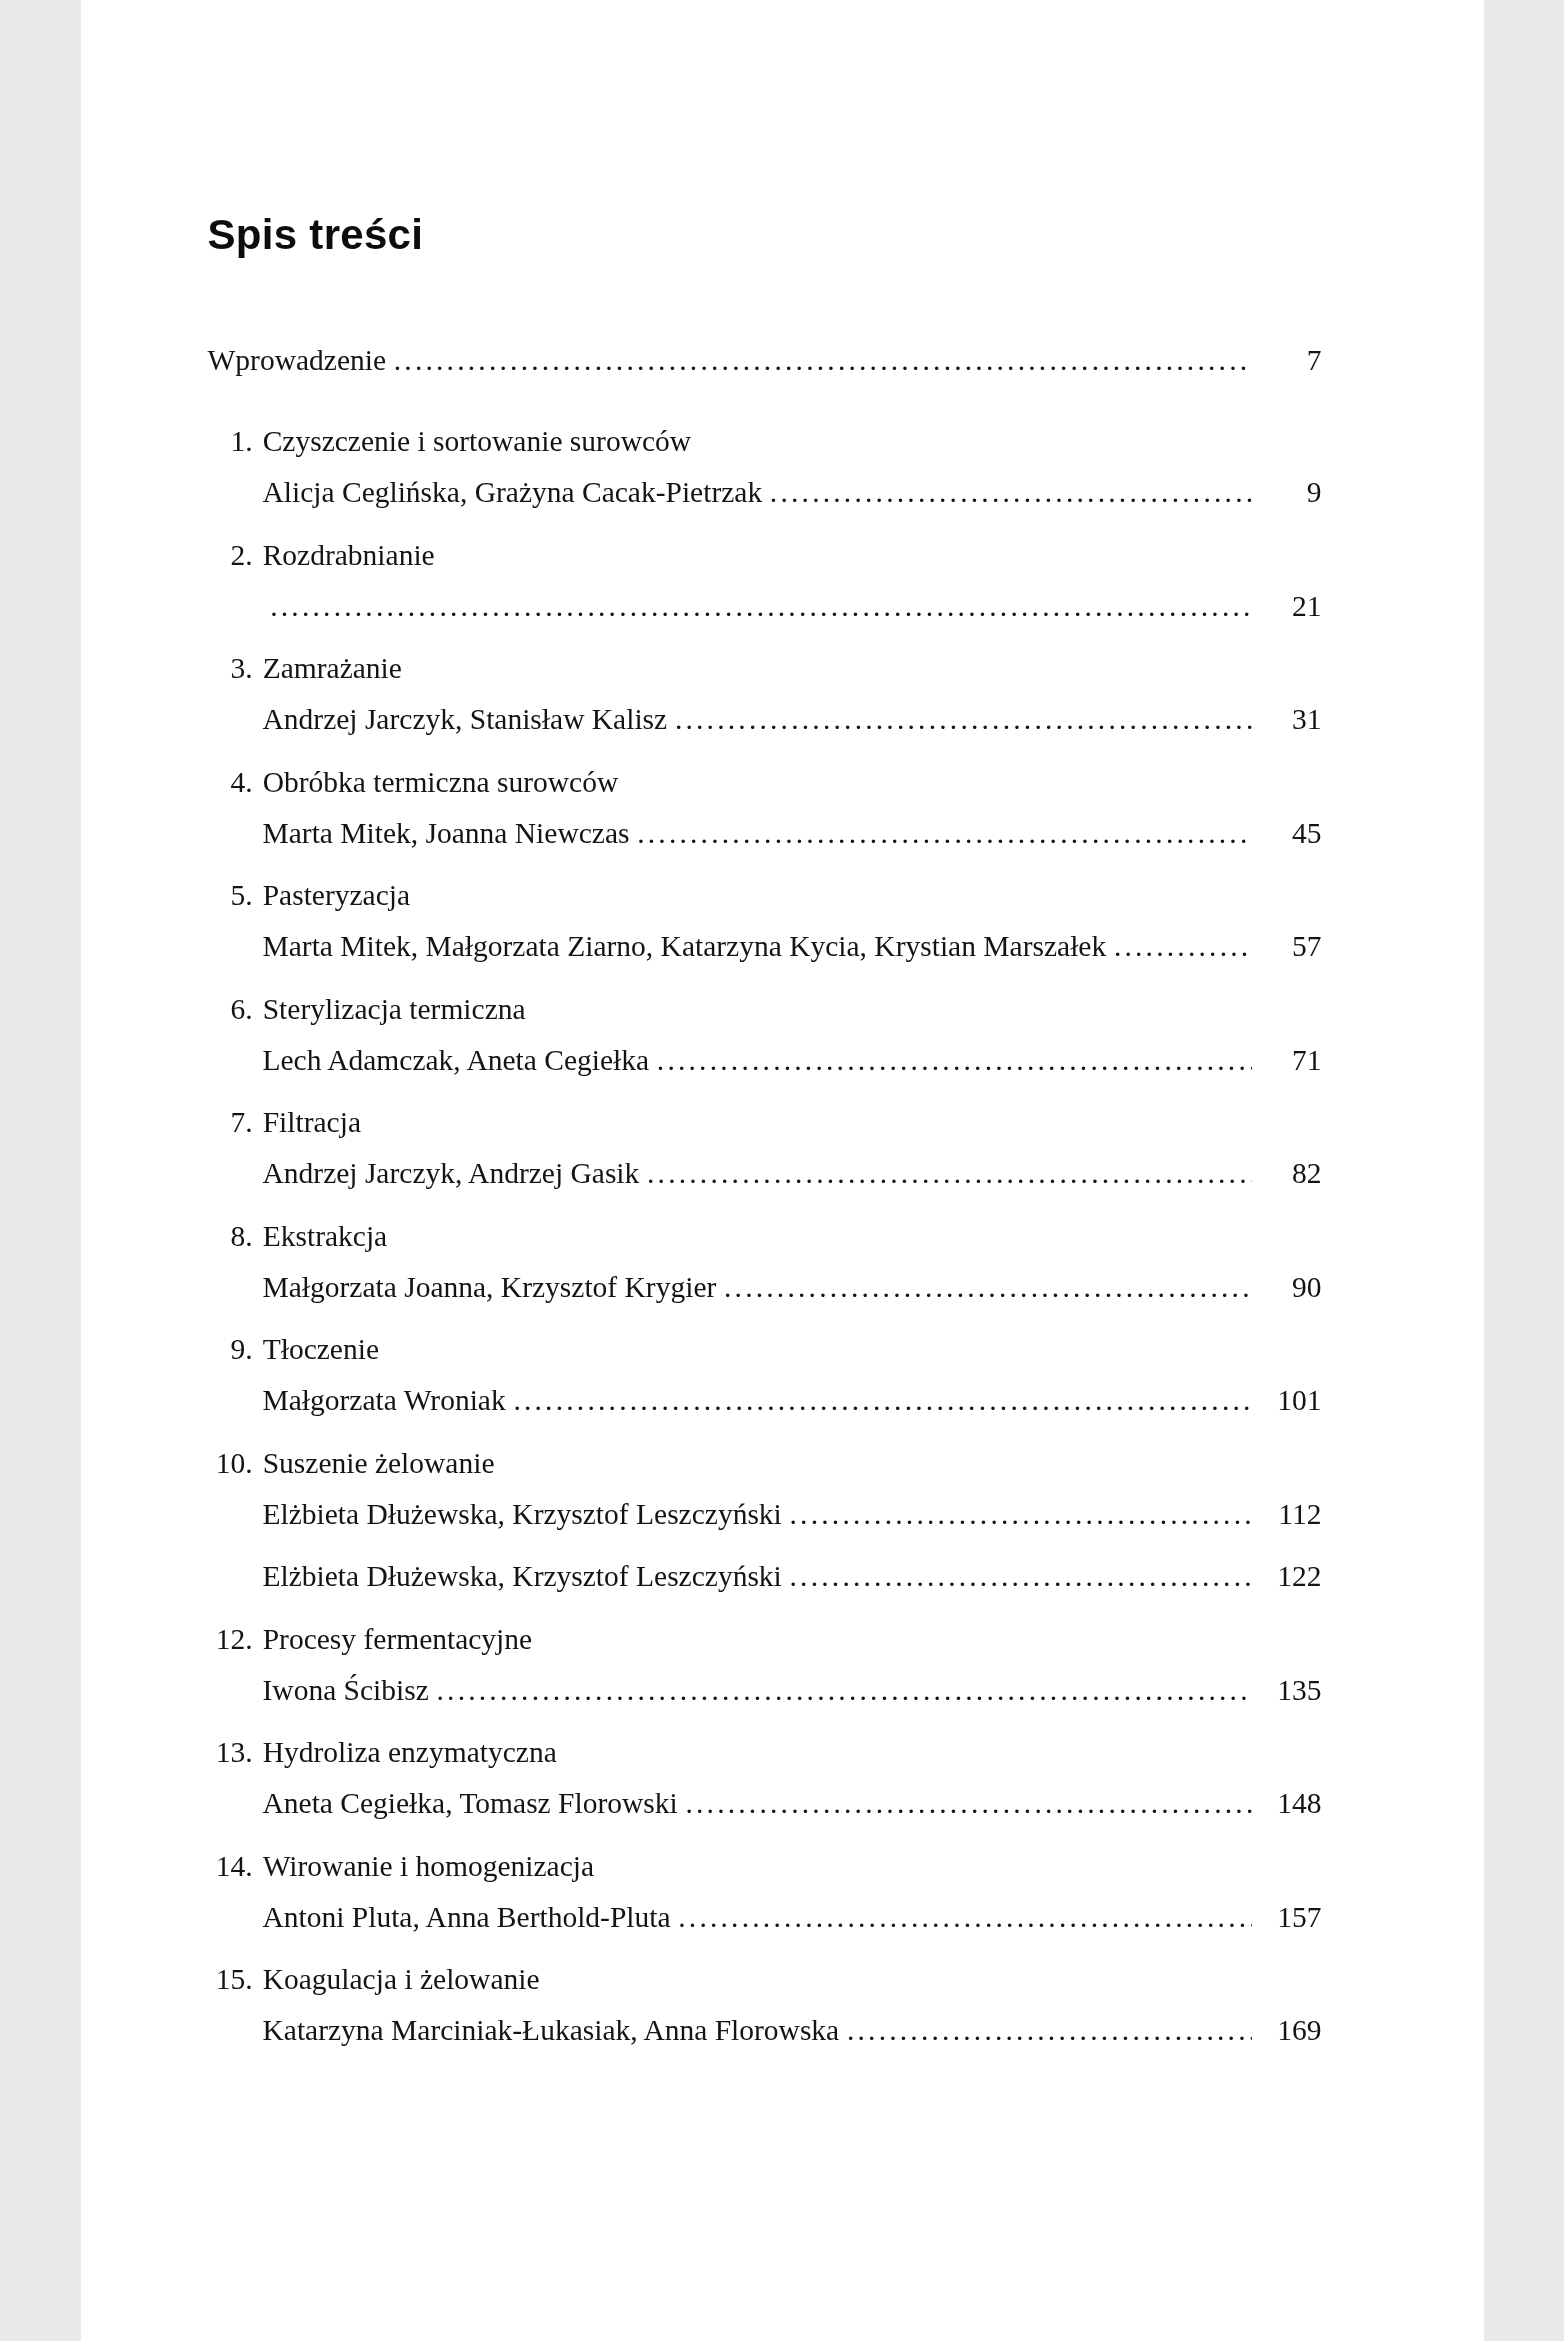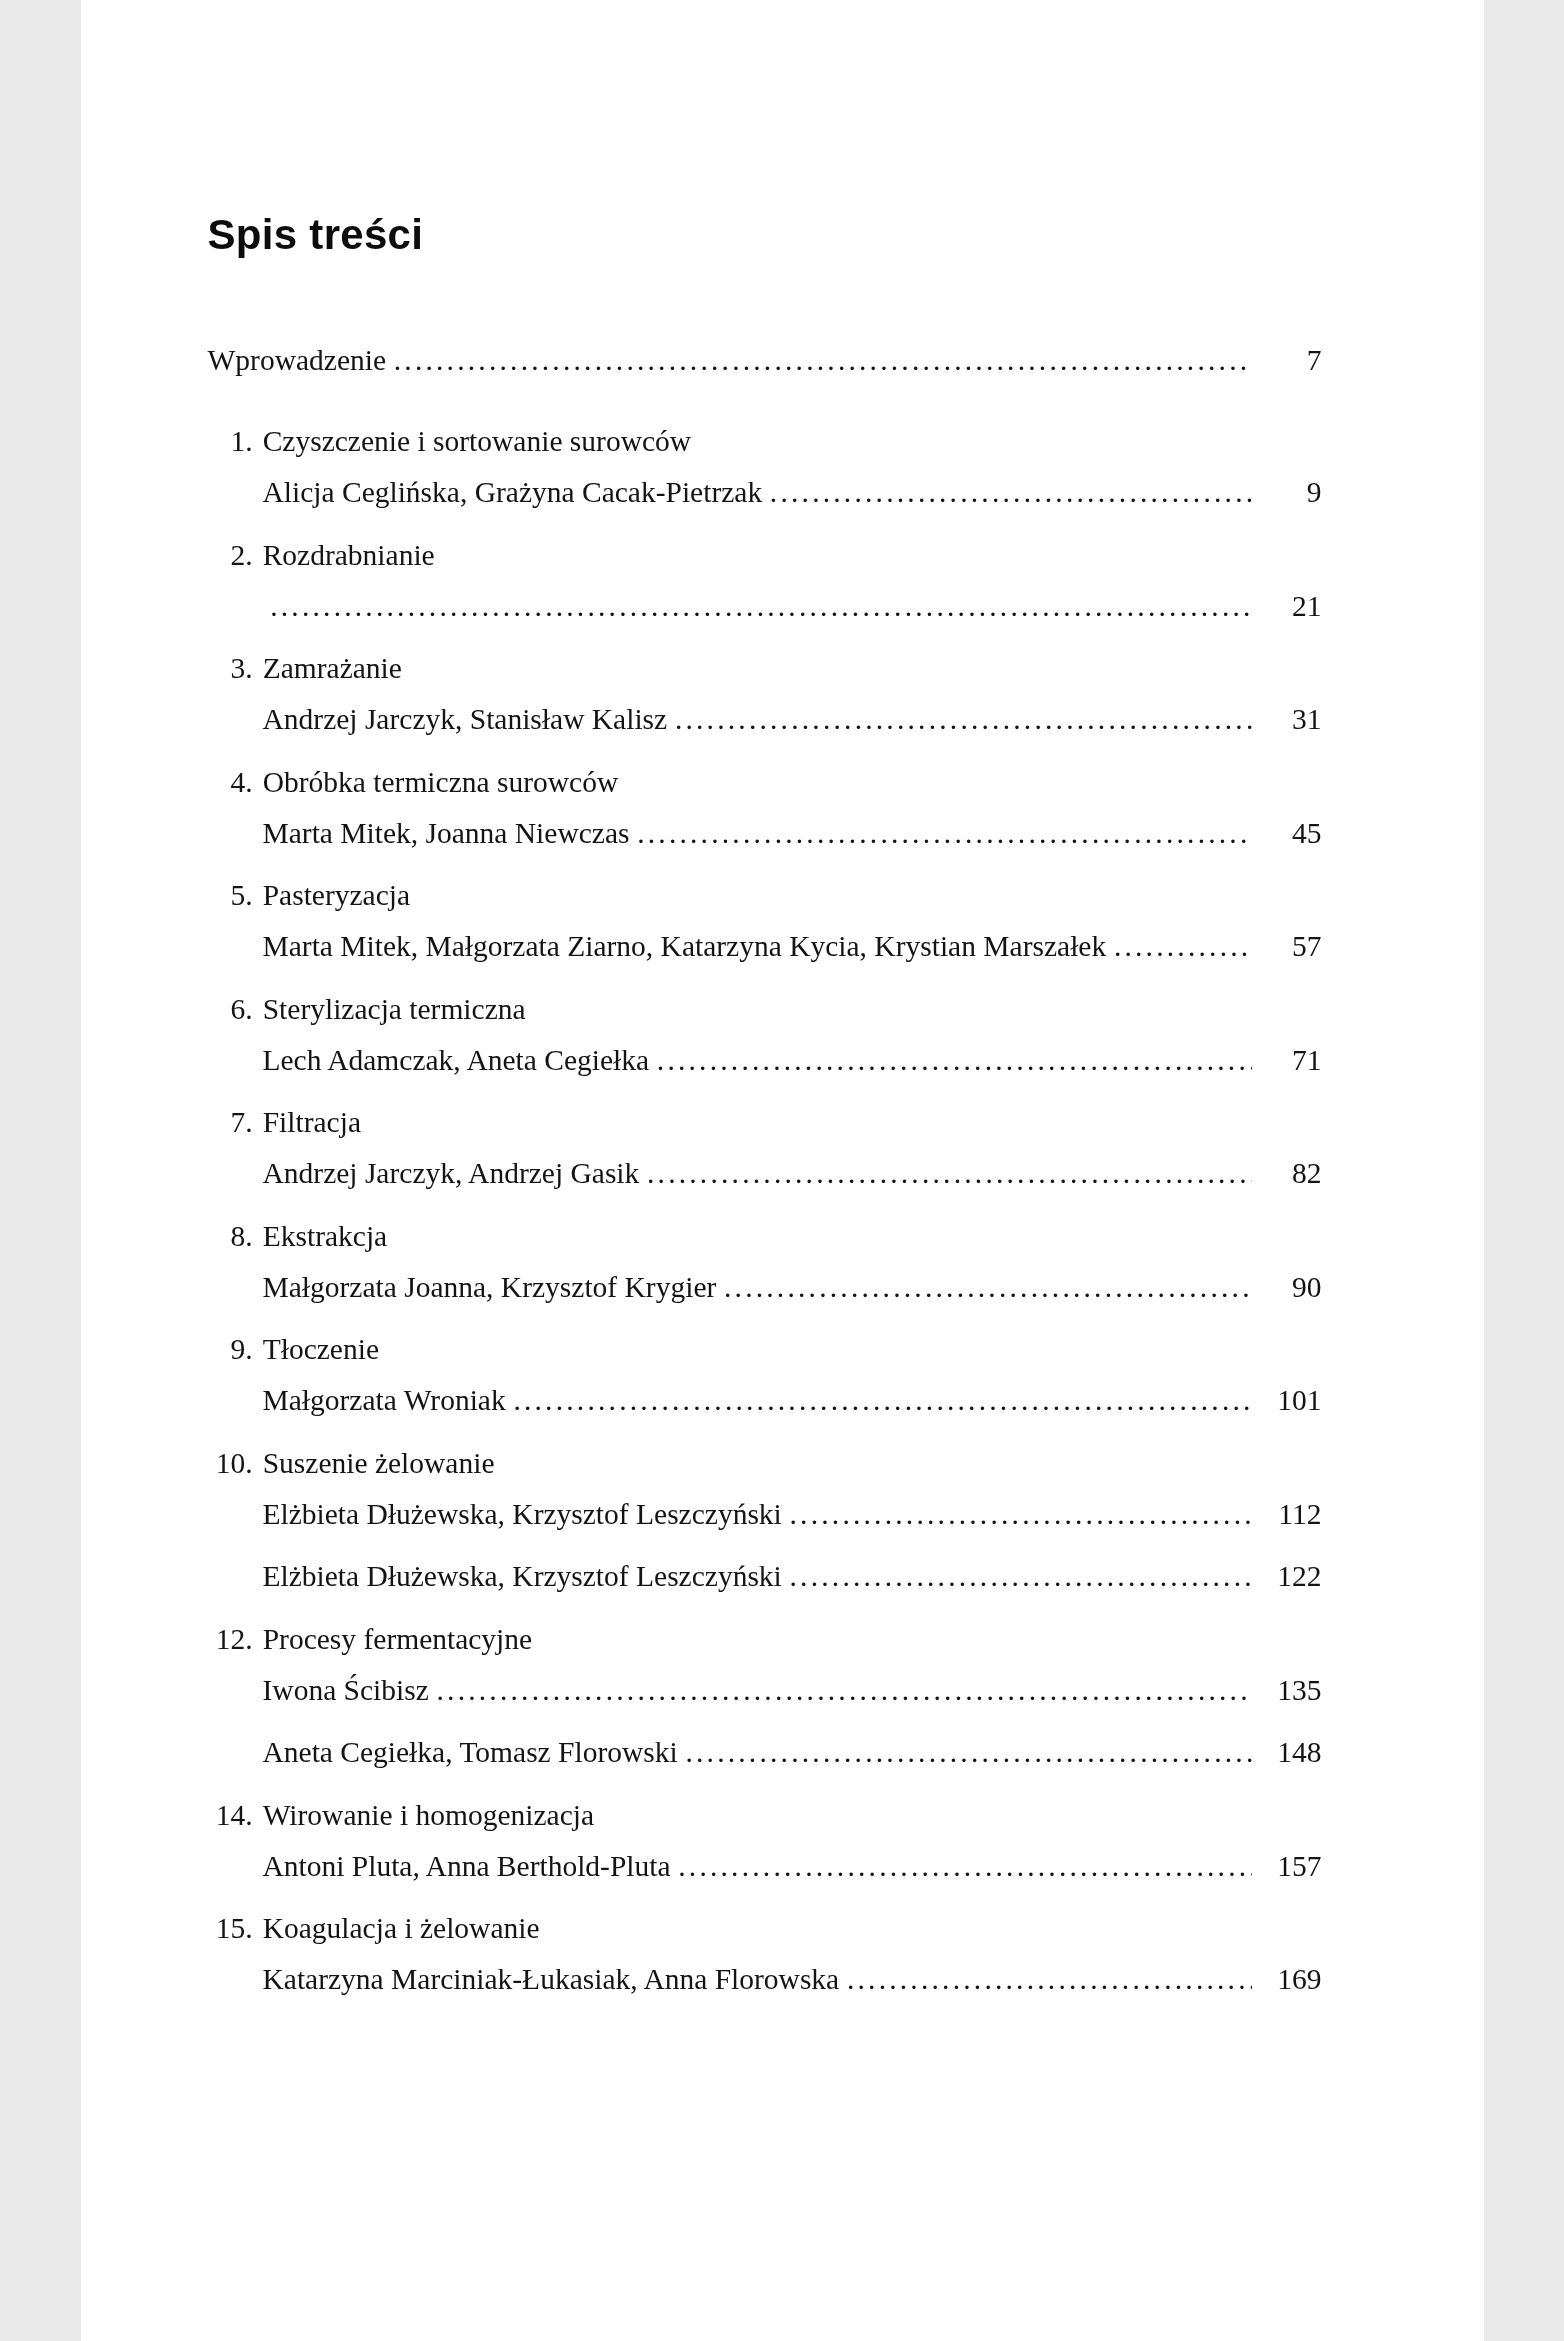--- a/index.html
+++ b/index.html
@@ -229,20 +229,24 @@
       <span class="entry-title">Procesy fermentacyjne</span>
     </div>
     <div class="line row author-line">
       <span class="authors">Iwona Ścibisz</span>
       <span class="dots">................................................................................................................................................................................................................................................................................................................................................................................................................</span>
       <span class="pagenum">135</span>
     </div>
   </div>
 
   <div class="entry">
+    <div class="line row title-line">
+      <span class="num">13.</span>
+      <span class="entry-title">Hydroliza enzymatyczna</span>
+    </div>
     <div class="line row author-line">
       <span class="authors">Aneta Cegiełka, Tomasz Florowski</span>
       <span class="dots">................................................................................................................................................................................................................................................................................................................................................................................................................</span>
       <span class="pagenum">148</span>
     </div>
   </div>
 
   <div class="entry">
     <div class="line row title-line">
       <span class="num">14.</span>

